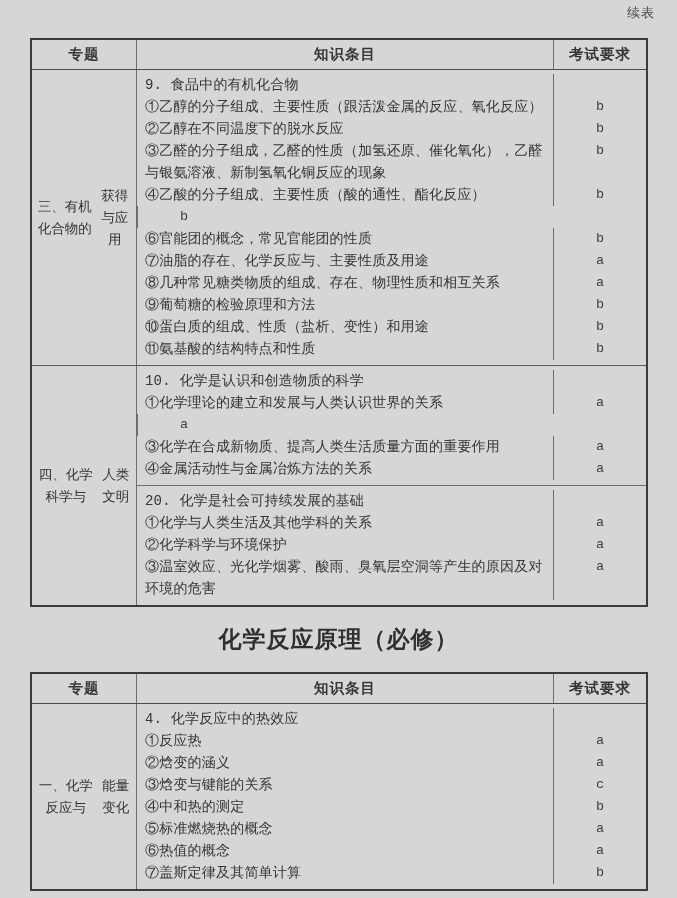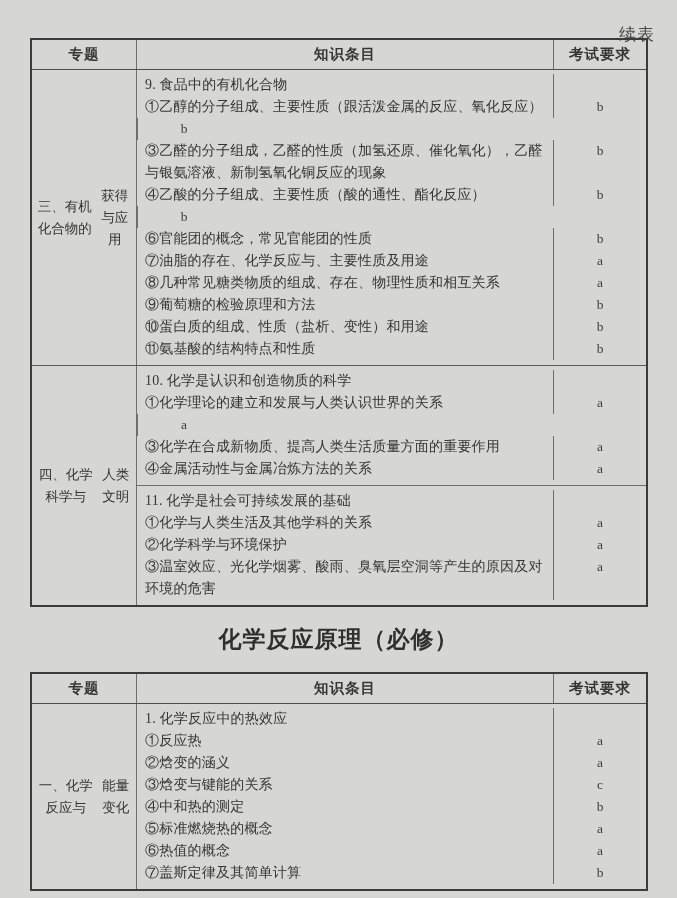--- a/index.html
+++ b/index.html
@@ -8,23 +8,23 @@
     background: #d6d6d4;
     font-family: "Liberation Serif", "DejaVu Serif", serif;
     color: #353535;
     position: relative;
     overflow: hidden;
   }
   .canvas { position: absolute; inset: 0; }
 
   .continued {
     position: absolute;
-    top: 23px;
+    top: 4px;
     right: 22px;
-    font-size: 17px;
+    font-size: 13px;
     letter-spacing: 1px;
     color: #4a4a4a;
   }
 
   .table {
     position: absolute;
     left: 30px;
     width: 618px;
     border: 2px solid #3b3b3b;
   }
@@ -60,21 +60,21 @@
     align-items: center;
     text-align: center;
     font-size: 13.5px;
     line-height: 22px;
     padding: 2px 2px;
   }
   .blocks { flex: 1; display: flex; flex-direction: column; }
   .block { padding: 4px 0 5px 0; flex: 1; }
   .block + .block { border-top: 1px solid #6e6e6e; }
 
-  .line-row { display: flex; align-items: center; }
+  .line-row { display: flex; align-items: center; font-family: Liberation Mono, monospace; }
   .line-text {
     flex: 1;
     padding: 0 10px 0 8px;
     font-size: 14px;
     line-height: 22px;
     letter-spacing: 0.2px;
   }
   .line-req {
     width: 93px;
     border-left: 1px solid #6e6e6e;
@@ -121,20 +121,21 @@
             <div class="block">
               <div class="line-row">
                 <div class="line-text">9. 食品中的有机化合物</div>
                 <div class="line-req"></div>
               </div>
               <div class="line-row">
                 <div class="line-text">①乙醇的分子组成、主要性质（跟活泼金属的反应、氧化反应）</div>
                 <div class="line-req">b</div>
               </div>
               <div class="line-row">
+                <div class="line-text">②乙醇在不同温度下的脱水反应</div>
                 <div class="line-req">b</div>
               </div>
               <div class="line-row">
                 <div class="line-text">③乙醛的分子组成，乙醛的性质（加氢还原、催化氧化），乙醛与银氨溶液、新制氢氧化铜反应的现象</div>
                 <div class="line-req">b</div>
               </div>
               <div class="line-row">
                 <div class="line-text">④乙酸的分子组成、主要性质（酸的通性、酯化反应）</div>
                 <div class="line-req">b</div>
               </div>
@@ -190,21 +191,21 @@
                 <div class="line-text">③化学在合成新物质、提高人类生活质量方面的重要作用</div>
                 <div class="line-req">a</div>
               </div>
               <div class="line-row">
                 <div class="line-text">④金属活动性与金属冶炼方法的关系</div>
                 <div class="line-req">a</div>
               </div>
             </div>
             <div class="block">
               <div class="line-row">
-                <div class="line-text">11. 化学是社会可持续发展的基础</div>
+                <div class="line-text">20. 化学是社会可持续发展的基础</div>
                 <div class="line-req"></div>
               </div>
               <div class="line-row">
                 <div class="line-text">①化学与人类生活及其他学科的关系</div>
                 <div class="line-req">a</div>
               </div>
               <div class="line-row">
                 <div class="line-text">②化学科学与环境保护</div>
                 <div class="line-req">a</div>
               </div>
@@ -228,21 +229,21 @@
     </div>
     <div class="table-body">
         <div class="group-row">
           <div class="topic-cell">
             <div class="topic-line">一、化学反应与</div>
             <div class="topic-line">能量变化</div>
           </div>
           <div class="blocks">
             <div class="block">
               <div class="line-row">
-                <div class="line-text">1. 化学反应中的热效应</div>
+                <div class="line-text">4. 化学反应中的热效应</div>
                 <div class="line-req"></div>
               </div>
               <div class="line-row">
                 <div class="line-text">①反应热</div>
                 <div class="line-req">a</div>
               </div>
               <div class="line-row">
                 <div class="line-text">②焓变的涵义</div>
                 <div class="line-req">a</div>
               </div>

